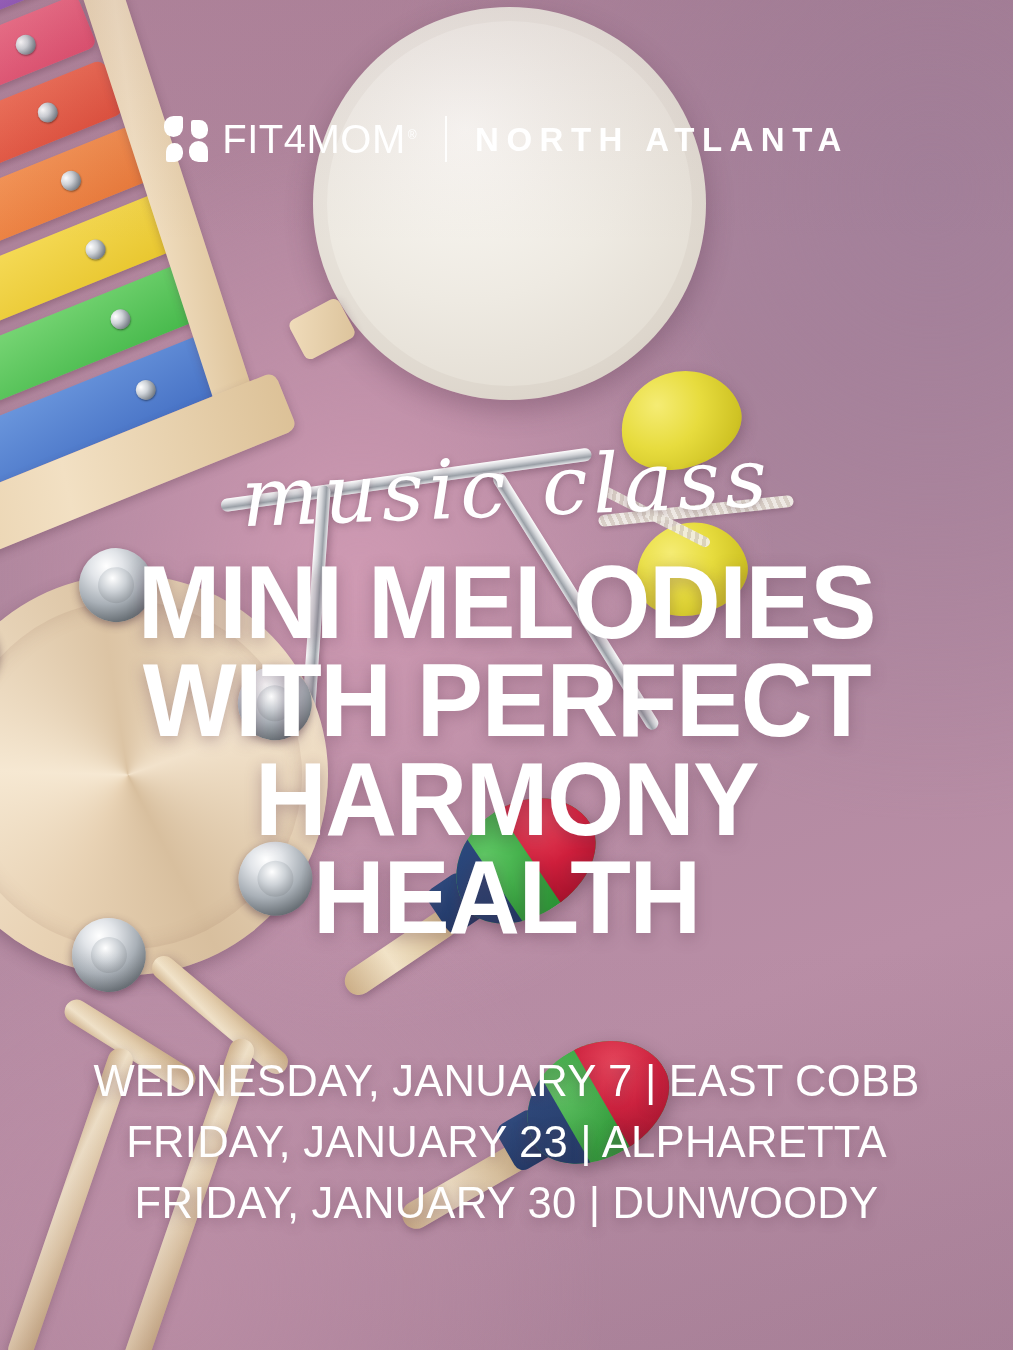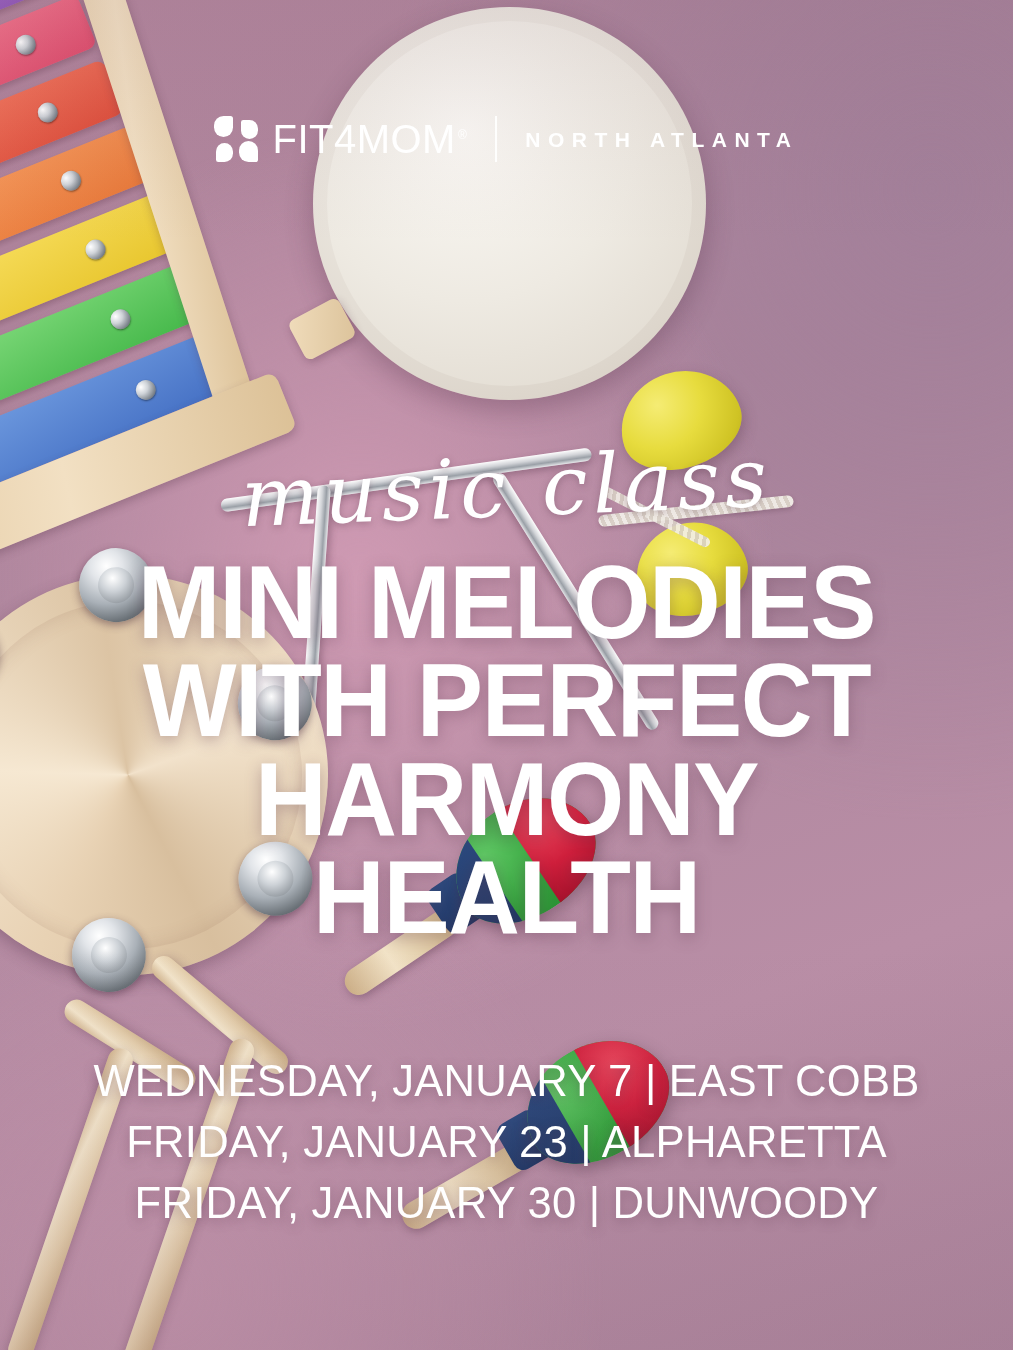--- a/index.html
+++ b/index.html
@@ -217,21 +217,21 @@
     line-height:1; position:relative; white-space:nowrap;
     font-family:"Liberation Sans", sans-serif;
   }
   .wordmark sup{ font-size:12px; vertical-align:super; line-height:1;
                  margin-left:2px; font-weight:400; }
   .divider{
     width:2px; height:46px; background:rgba(255,255,255,.9);
     margin:0 28px; flex:none;
   }
   .sublogo{
-    color:#fff; font-size:21px; font-weight:700; letter-spacing:7.5px;
+    color:#fff; font-size:33px; font-weight:700; letter-spacing:7.5px;
     white-space:nowrap; line-height:1;
   }
 
   .script{
     position:absolute; left:0; right:0; top:447px; text-align:center;
     color:#fff; font-size:82px; line-height:1;
     font-family:"DejaVu Serif", serif;
     font-style:italic; font-weight:400;
     letter-spacing:5px;
     transform:rotate(-2.2deg);

